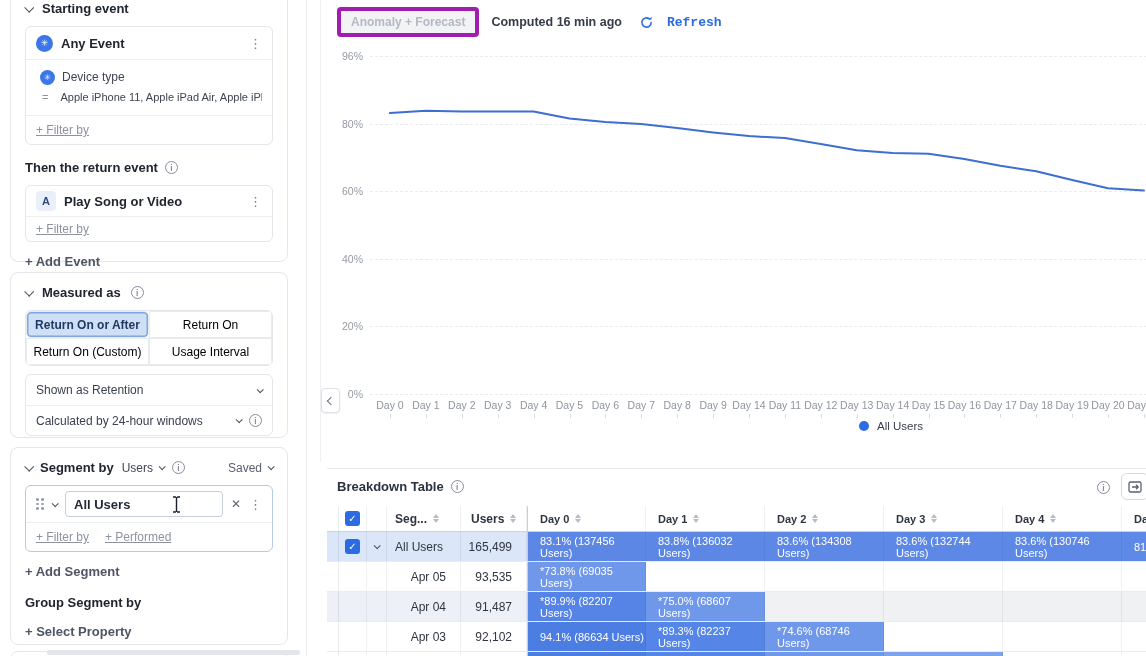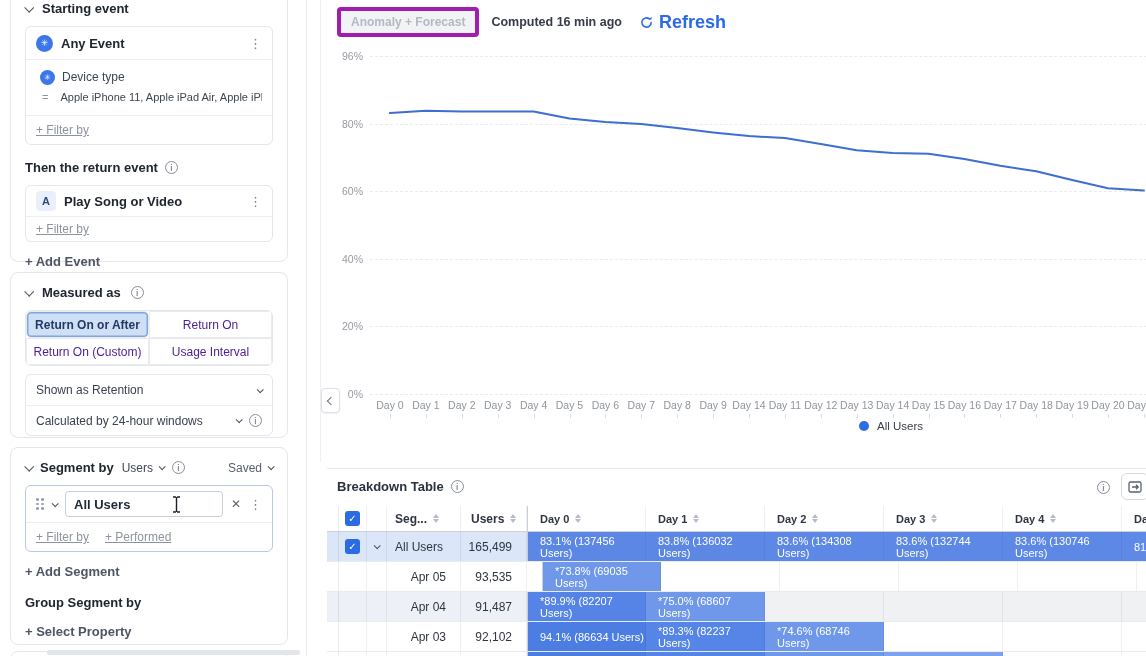--- a/index.html
+++ b/index.html
@@ -26,21 +26,21 @@
   .event-ic { width:17px; height:17px; border-radius:50%; background:#3b77e8; color:#fff; font-size:9px; display:flex; align-items:center; justify-content:center; flex:none; }
   .subfilter { border-top:1px solid #edeff2; padding:7px 10px 8px 14px; }
   .frow1 { display:flex; align-items:center; gap:7px; font-size:12px; color:#3e4552; height:20px; }
   .frow2 { display:flex; align-items:center; gap:12px; font-size:11px; color:#3e4552; height:20px; padding-left:2px; white-space:nowrap; overflow:hidden; }
   .op { color:#8d939e; }
   .filterby { border-top:1px solid #edeff2; padding:7px 10px; }
   .badgeA { width:20px; height:20px; border-radius:4px; background:#e9f0fb; color:#2f4b7e; font-size:11px; font-weight:700; display:flex; align-items:center; justify-content:center; flex:none; }
 
   
   .measure-grid { display:grid; grid-template-columns:1fr 1fr; border:1px solid #e3e6eb; border-radius:6px; overflow:hidden; }
-  .mcell { height:27px; display:flex; align-items:center; justify-content:center; font-size:12px; color:#4c1d95; background:#fff; border:0.5px solid #e9ebef; }
+  .mcell { height:27px; display:flex; align-items:center; justify-content:center; font-size:12px; color:#000000; background:#fff; border:0.5px solid #e9ebef; }
   .mcell.sel { background:#cfdff5; box-shadow:inset 0 0 0 1.5px #7fa6de; border-radius:5px; color:#1f3a63; font-weight:600; }
   .optrow { display:flex; align-items:center; gap:8px; height:30px; padding:0 10px; font-size:12px; color:#3a4150; }
   .optrow + .optrow { border-top:1px solid #edeff2; }
   .flexsp { flex:1; }
 
   
   .seg-box { border:1px solid #b7c9e6; border-radius:6px; }
   .seg-row1 { display:flex; align-items:center; gap:8px; height:36px; padding:0 10px; }
   .drag { display:grid; grid-template-columns:3px 3px; grid-gap:2px; flex:none; }
   .drag i { width:2.5px; height:2.5px; border-radius:50%; background:#9aa1ab; }
@@ -51,21 +51,21 @@
   #ibeam { position:absolute; left:172px; top:496px; width:9px; height:17px; z-index:5; }
 
   #card-bottom-sliver { position:absolute; left:10px; top:651px; width:278px; height:20px; border:1px solid #e3e6eb; border-radius:8px 8px 0 0; }
   #h-scroll-thumb { position:absolute; left:47px; top:650px; width:253px; height:5px; border-radius:3px; background:#e2e5e9; }
 
   
   #chart-area { position:absolute; left:320px; top:0; width:826px; height:462px; overflow:hidden; border-left:1px solid #eef0f3; }
   #toolbar { position:absolute; left:16px; top:7px; display:flex; align-items:center; }
   .chip { border:4px solid #a21caf; background:#f2f3f5; color:#b3b9c3; font-size:12px; font-weight:600; border-radius:4px; padding:4px 10px; }
   #computed { margin-left:12px; font-size:12.5px; font-weight:700; color:#353b48; }
-  #refresh { margin-left:18px; display:flex; align-items:center; gap:6px; font-size:18px; font-weight:700; color:#2a6ae4; }
+  #refresh { margin-left:18px; display:flex; align-items:center; gap:14px; font-size:13px; font-weight:700; color:#2a6ae4;font-family:Liberation Mono, monospace; }
   .gridline { position:absolute; left:49px; width:777px; border-top:1px dashed #e9ebef; }
   .ylab { position:absolute; left:0; width:42px; text-align:right; font-size:10.5px; color:#959ba4; }
   .xlab { position:absolute; width:48px; text-align:center; font-size:10.5px; color:#8f959e; top:399px; white-space:nowrap; }
   .xtick { position:absolute; top:414px; width:1px; height:4px; background:#d9dce1; }
   #legend { position:absolute; left:538px; top:420px; display:flex; align-items:center; gap:8px; }
   #legend .dot { width:10px; height:10px; border-radius:50%; }
   #legend .lbl { font-size:11.5px; color:#3a414d; }
   #collapse-btn { position:absolute; left:321px; top:388px; width:19px; height:25px; background:#fff; border:1px solid #dcdfe4; border-radius:4px; box-shadow:0 1px 2px rgba(0,0,0,.06); display:flex; align-items:center; justify-content:center; z-index:4; }
 
   
@@ -399,21 +399,21 @@
       <div class="c day filled" style="background: rgb(93, 136, 229);">83.6% (130746 Users)</div>
       <div class="c day filled" style="background: rgb(95, 137, 230);">81.5</div>
     </div>
 
     <div class="trow">
       <div class="c gutter left"></div>
         <div class="c cb left"></div>
         <div class="c chv left"></div>
       <div class="c seg date left">Apr 05</div>
       <div class="c users left">93,535</div>
-      <div class="c day first filled" style="background: rgb(112, 152, 234); margin-left: 15px;">*73.8% (69035 Users)</div>
+      <div class="c day first filled" style="background: rgb(112, 152, 234);">*73.8% (69035 Users)</div>
       <div class="c day"></div>
       <div class="c day"></div>
       <div class="c day"></div>
       <div class="c day"></div>
       <div class="c day"></div>
     </div>
 
     <div class="trow rowstripe">
       <div class="c gutter left"></div>
         <div class="c cb left"></div>

